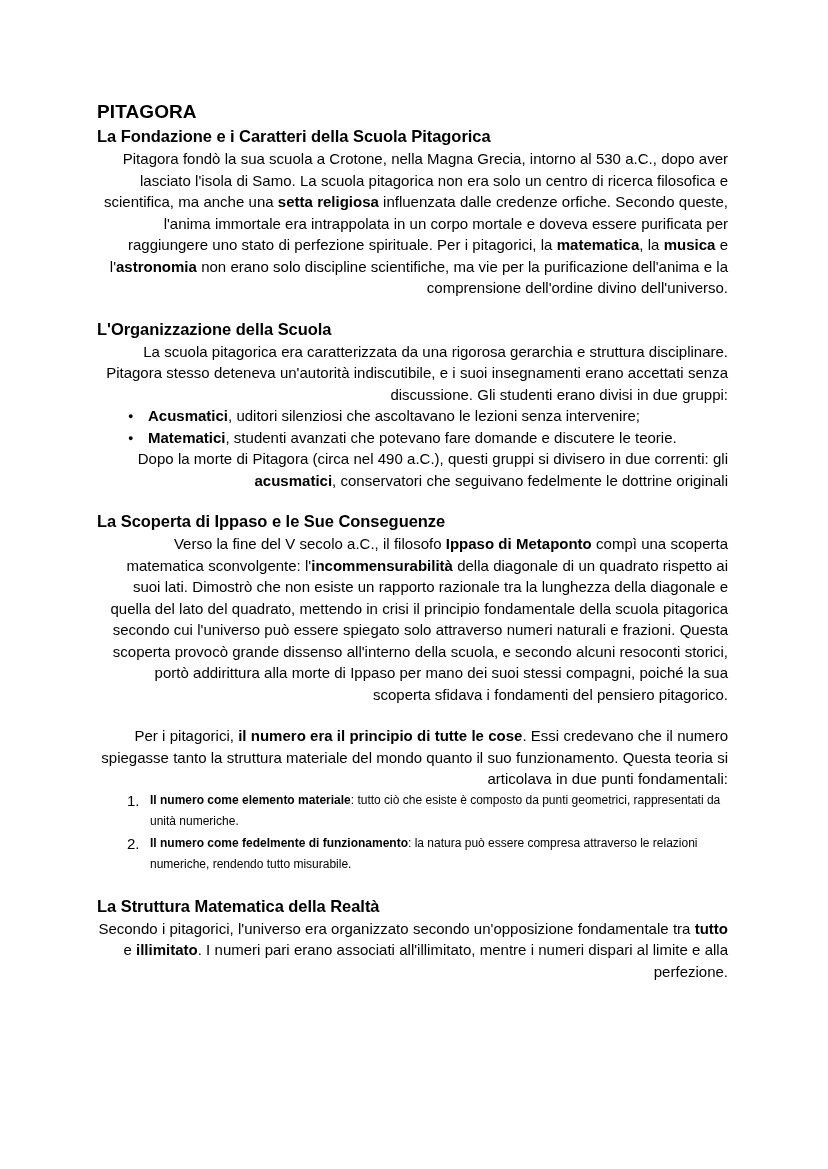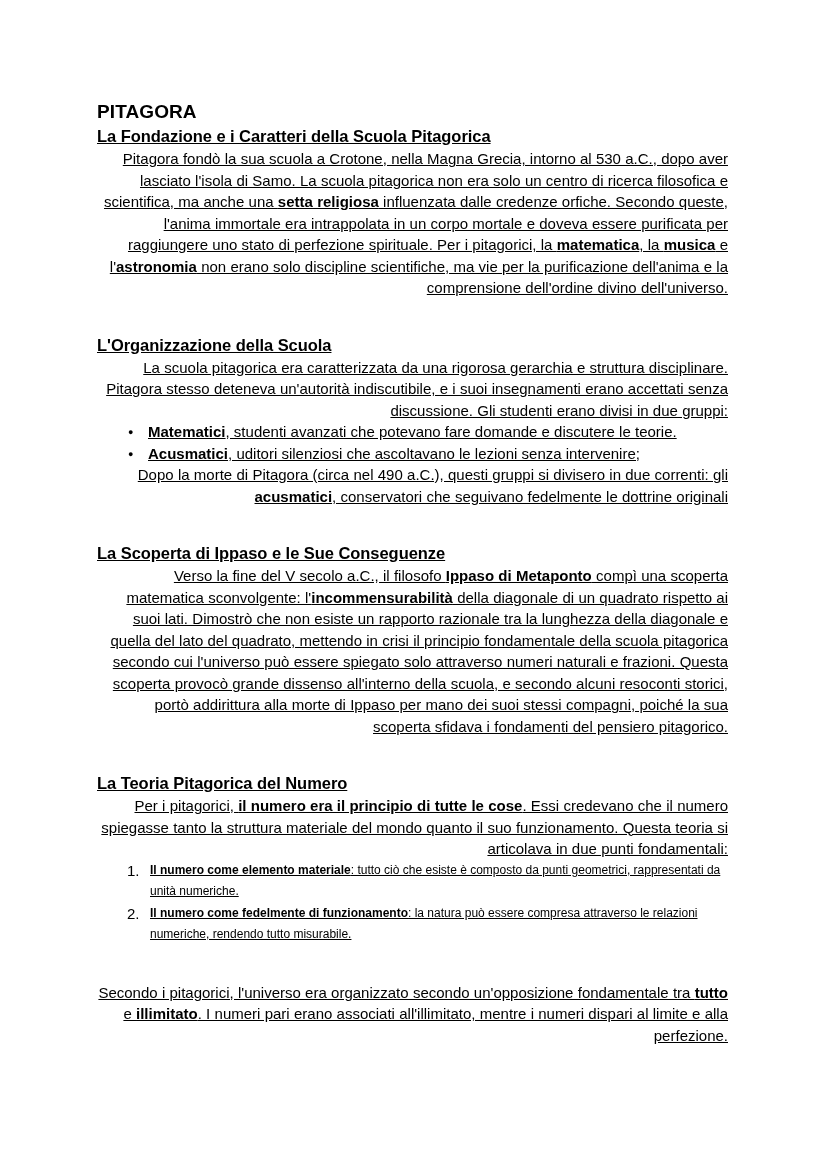--- a/index.html
+++ b/index.html
@@ -26,24 +26,23 @@
   }
   .doc-title {
     font-size: 19px;
     font-weight: bold;
     line-height: 23px;
     margin: 0 0 3px 0;
     letter-spacing: 0.1px;
   }
   .section {
     margin: 0;
-    text-decoration: underline;
   }
   .section + .section {
-    margin-top: 36px;
+    margin-top: 20px;
   }
   .section-heading {
     font-size: 16.5px;
     font-weight: bold;
     line-height: 21px;
     margin: 0 0 1px 0;
     letter-spacing: -0.05px;
   }
   .para {
     font-size: 15px;
@@ -104,34 +103,34 @@
   <h1 class="doc-title">PITAGORA</h1>
   <div id="sections-root">
       <section class="section">
         <h2 class="section-heading">La Fondazione e i Caratteri della Scuola Pitagorica</h2>
         <p class="para"><span>Pitagora fondò la sua scuola a Crotone, nella Magna Grecia, intorno al 530 a.C., dopo aver lasciato l'isola di Samo. La scuola pitagorica non era solo un centro di ricerca filosofica e scientifica, ma anche una </span><b>setta religiosa</b><span> influenzata dalle credenze orfiche. Secondo queste, l'anima immortale era intrappolata in un corpo mortale e doveva essere purificata per raggiungere uno stato di perfezione spirituale. Per i pitagorici, la </span><b>matematica</b><span>, la </span><b>musica</b><span> e l'</span><b>astronomia</b><span> non erano solo discipline scientifiche, ma vie per la purificazione dell'anima e la comprensione dell'ordine divino dell'universo.</span></p>
       </section>
       <section class="section">
         <h2 class="section-heading">L'Organizzazione della Scuola</h2>
         <p class="para"><span>La scuola pitagorica era caratterizzata da una rigorosa gerarchia e struttura disciplinare. Pitagora stesso deteneva un'autorità indiscutibile, e i suoi insegnamenti erano accettati senza discussione. Gli studenti erano divisi in due gruppi:</span></p>
         <ul class="bullets">
+          <li><span class="li-text"><b>Acusmatici</b><span>, uditori silenziosi che ascoltavano le lezioni senza intervenire;</span></span></li>
           <li><span class="li-text"><b>Matematici</b><span>, studenti avanzati che potevano fare domande e discutere le teorie.</span></span></li>
-          <li><span class="li-text"><b>Acusmatici</b><span>, uditori silenziosi che ascoltavano le lezioni senza intervenire;</span></span></li>
         </ul>
         <p class="para"><span>Dopo la morte di Pitagora (circa nel 490 a.C.), questi gruppi si divisero in due correnti: gli </span><b>acusmatici</b><span>, conservatori che seguivano fedelmente le dottrine originali</span></p>
       </section>
       <section class="section">
         <h2 class="section-heading">La Scoperta di Ippaso e le Sue Conseguenze</h2>
         <p class="para"><span>Verso la fine del V secolo a.C., il filosofo </span><b>Ippaso di Metaponto</b><span> compì una scoperta matematica sconvolgente: l'</span><b>incommensurabilità</b><span> della diagonale di un quadrato rispetto ai suoi lati. Dimostrò che non esiste un rapporto razionale tra la lunghezza della diagonale e quella del lato del quadrato, mettendo in crisi il principio fondamentale della scuola pitagorica secondo cui l'universo può essere spiegato solo attraverso numeri naturali e frazioni. Questa scoperta provocò grande dissenso all'interno della scuola, e secondo alcuni resoconti storici, portò addirittura alla morte di Ippaso per mano dei suoi stessi compagni, poiché la sua scoperta sfidava i fondamenti del pensiero pitagorico.</span></p>
       </section>
       <section class="section">
-        <h2 class="section-heading">La Teoria Pitagorica del Numero</h2>
         <p class="para"><span>Per i pitagorici, </span><b>il numero era il principio di tutte le cose</b><span>. Essi credevano che il numero spiegasse tanto la struttura materiale del mondo quanto il suo funzionamento. Questa teoria si articolava in due punti fondamentali:</span></p>
         <ol class="numbers">
           <li><span class="li-text"><b>Il numero come elemento materiale</b><span>: tutto ciò che esiste è composto da punti geometrici, rappresentati da unità numeriche.</span></span></li>
           <li><span class="li-text"><b>Il numero come fedelmente di funzionamento</b><span>: la natura può essere compresa attraverso le relazioni numeriche, rendendo tutto misurabile.</span></span></li>
         </ol>
       </section>
       <section class="section">
+        <h2 class="section-heading">La Struttura Matematica della Realtà</h2>
         <p class="para"><span>Secondo i pitagorici, l'universo era organizzato secondo un'opposizione fondamentale tra </span><b>tutto</b><span> e </span><b>illimitato</b><span>. I numeri pari erano associati all'illimitato, mentre i numeri dispari al limite e alla perfezione.</span></p>
       </section>
     </div>
 </div>
 
 </body></html>

